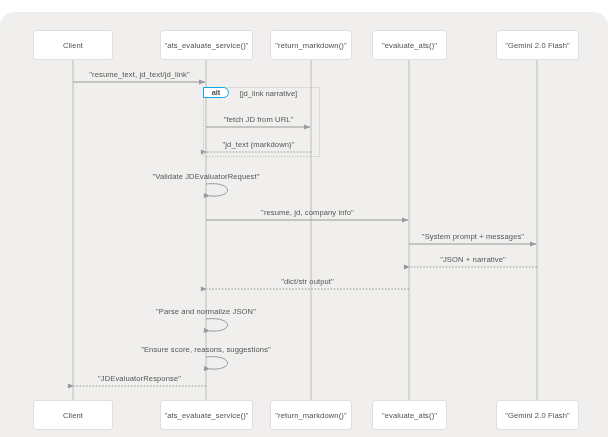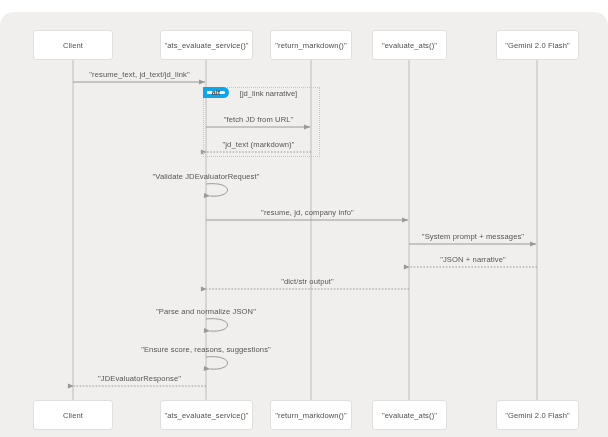--- a/index.html
+++ b/index.html
@@ -53,21 +53,21 @@
     transform: translateX(-50%);
   }
   .alt-frame {
     position: absolute;
     border: 1px dotted #c9c7c4;
     box-sizing: border-box;
   }
   .alt-tag {
     position: absolute;
     background: #ffffff;
-    border: 4px solid #0ea5e9;
+    border: 1px solid #0ea5e9;
     border-radius: 0 7px 7px 0;
     box-sizing: border-box;
     display: flex;
     align-items: center;
     justify-content: center;
     color: #4f4f4f;
     font-size: 7.4px;
     font-weight: bold;
     white-space: nowrap;
   }

